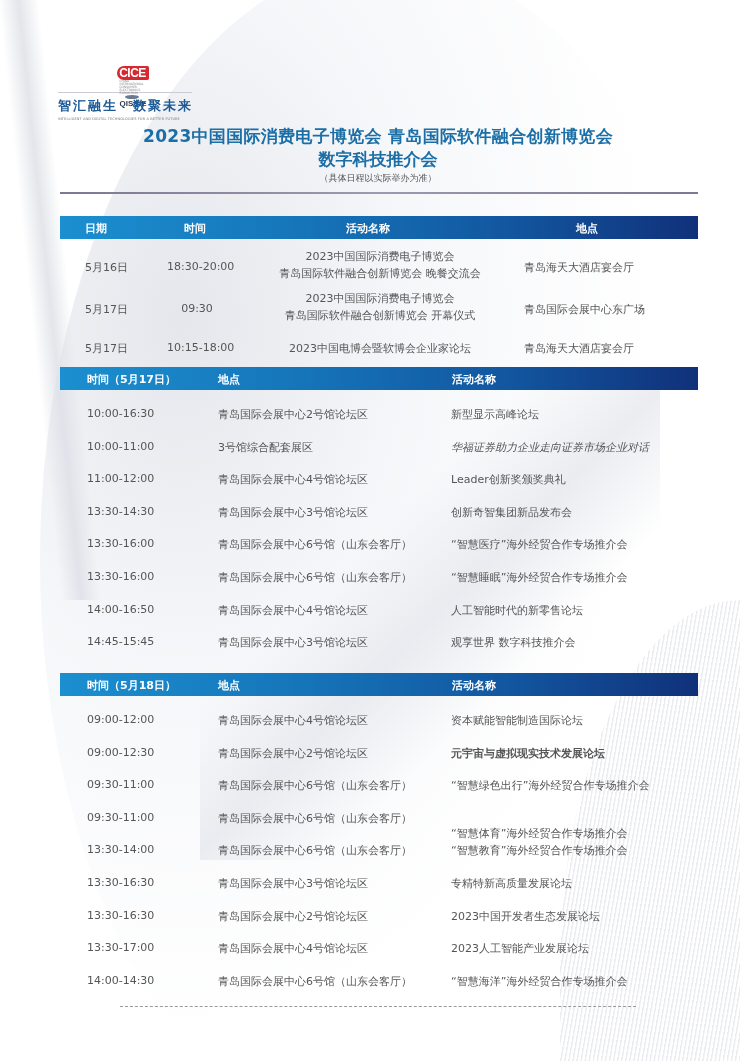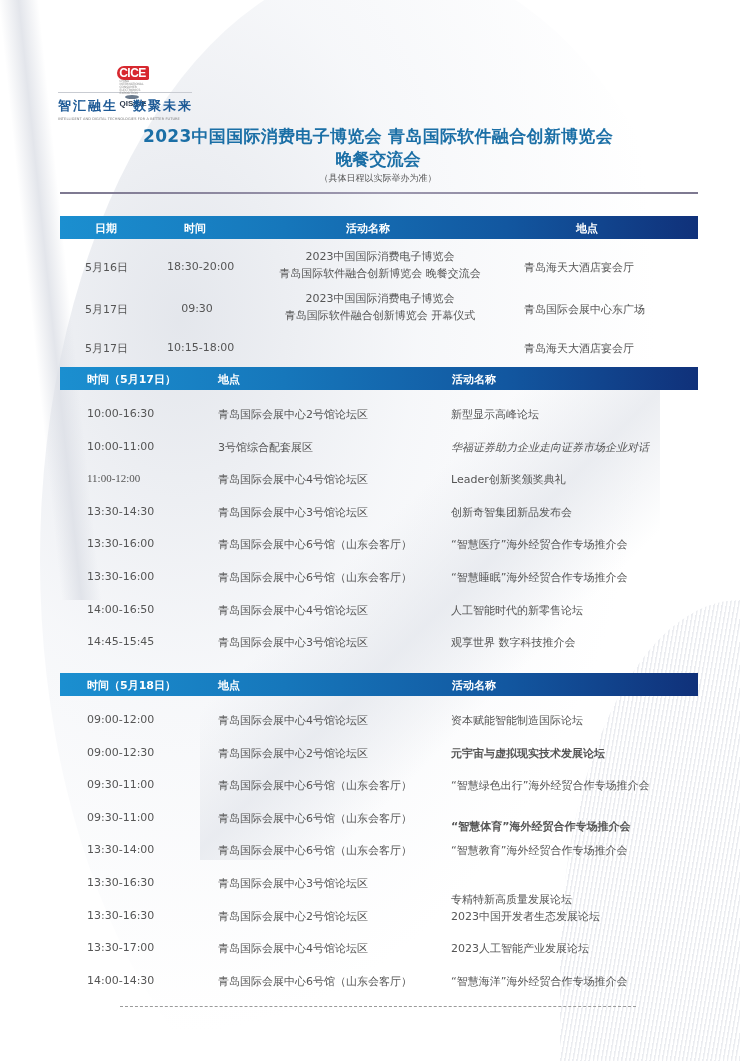--- a/index.html
+++ b/index.html
@@ -107,26 +107,26 @@
       <div class="logo-sep"></div>
       <div class="qiscie-mark"></div>
       <div class="qiscie-text">QISCIE</div>
     </div>
     <div class="logo-divider"></div>
     <div class="slogan">智汇融生　数聚未来</div>
     <div class="slogan-en">INTELLIGENT AND DIGITAL TECHNOLOGIES FOR A BETTER FUTURE</div>
   </div>
 
   <div class="title-main">2023中国国际消费电子博览会 青岛国际软件融合创新博览会</div>
-  <div class="title-sub">晚餐交流会</div>
+  <div class="title-sub">数字科技推介会</div>
   <div class="title-note">（具体日程以实际举办为准）</div>
   <div class="title-rule"></div>
 
   <div class="hbar" style="top:216px;">
-    <span style="left:35px;">日期</span>
+    <span style="left:25px;">日期</span>
     <span style="left:124px;">时间</span>
     <span style="left:286px;">活动名称</span>
     <span style="left:516px;">地点</span>
   </div>
 
   <div class="row" style="top:249px;height:36px;">
     <span style="left:25px;top:11px;">5月16日</span>
     <span style="left:107px;top:11px;">18:30-20:00</span>
     <span style="left:180px;width:280px;top:0;" class="c-center">2023中国国际消费电子博览会</span>
     <span style="left:180px;width:280px;top:17px;" class="c-center">青岛国际软件融合创新博览会 晚餐交流会</span>
@@ -135,20 +135,21 @@
   <div class="row" style="top:291px;height:36px;">
     <span style="left:25px;top:11px;">5月17日</span>
     <span style="left:108px;width:58px;top:11px;" class="c-center">09:30</span>
     <span style="left:180px;width:280px;top:0;" class="c-center">2023中国国际消费电子博览会</span>
     <span style="left:180px;width:280px;top:17px;" class="c-center">青岛国际软件融合创新博览会 开幕仪式</span>
     <span style="left:464px;top:11px;">青岛国际会展中心东广场</span>
   </div>
   <div class="row" style="top:341px;height:16px;">
     <span style="left:25px;top:0;">5月17日</span>
     <span style="left:107px;top:0;text-align:right;">10:15-18:00</span>
+    <span style="left:180px;width:280px;top:0;" class="c-center">2023中国电博会暨软博会企业家论坛</span>
     <span style="left:464px;top:0;">青岛海天大酒店宴会厅</span>
   </div>
 
   <div class="hbar" style="top:367px;">
     <span style="left:27px;">时间（5月17日）</span>
     <span style="left:158px;">地点</span>
     <span style="left:392px;">活动名称</span>
   </div>
 
   <div id="s2rows">
@@ -156,21 +157,21 @@
         <span style="left: 27px; top: 0px;">10:00-16:30</span>
         <span style="left: 158px; top: 0px;">青岛国际会展中心2号馆论坛区</span>
         <span style="left: 391px; top: 0px;">新型显示高峰论坛</span>
       </div>
       <div class="row" style="top: 439.6px; height: 16px;">
         <span style="left: 27px; top: 0px;">10:00-11:00</span>
         <span style="left: 158px; top: 0px;">3号馆综合配套展区</span>
         <span style="left: 391px; top: 0px; font-style: italic;">华福证券助力企业走向证券市场企业对话</span>
       </div>
       <div class="row" style="top: 472.2px; height: 16px;">
-        <span style="left: 27px; top: 0px; font-family: Liberation Serif, serif;">11:00-12:00</span>
+        <span style="left: 27px; top: 0px;">11:00-12:00</span>
         <span style="left: 158px; top: 0px;">青岛国际会展中心4号馆论坛区</span>
         <span style="left: 391px; top: 0px;">Leader创新奖颁奖典礼</span>
       </div>
       <div class="row" style="top: 504.8px; height: 16px;">
         <span style="left: 27px; top: 0px;">13:30-14:30</span>
         <span style="left: 158px; top: 0px;">青岛国际会展中心3号馆论坛区</span>
         <span style="left: 391px; top: 0px;">创新奇智集团新品发布会</span>
       </div>
       <div class="row" style="top: 537.4px; height: 16px;">
         <span style="left: 27px; top: 0px;">13:30-16:00</span>
@@ -212,31 +213,31 @@
         <span style="left: 391px; top: 0px; font-weight: bold;">元宇宙与虚拟现实技术发展论坛</span>
       </div>
       <div class="row" style="top: 778.2px; height: 16px;">
         <span style="left: 27px; top: 0px;">09:30-11:00</span>
         <span style="left: 158px; top: 0px;">青岛国际会展中心6号馆（山东会客厅）</span>
         <span style="left: 391px; top: 0px;">“智慧绿色出行”海外经贸合作专场推介会</span>
       </div>
       <div class="row" style="top: 810.8px; height: 16px;">
         <span style="left: 27px; top: 0px;">09:30-11:00</span>
         <span style="left: 158px; top: 0px;">青岛国际会展中心6号馆（山东会客厅）</span>
-        <span style="left: 391px; top: 8px; font-weight: bold;">“智慧体育”海外经贸合作专场推介会</span>
+        <span style="left: 391px; top: 15px;">“智慧体育”海外经贸合作专场推介会</span>
       </div>
       <div class="row" style="top: 843.4px; height: 16px;">
         <span style="left: 27px; top: 0px;">13:30-14:00</span>
         <span style="left: 158px; top: 0px;">青岛国际会展中心6号馆（山东会客厅）</span>
         <span style="left: 391px; top: 0px;">“智慧教育”海外经贸合作专场推介会</span>
       </div>
       <div class="row" style="top: 876px; height: 16px;">
         <span style="left: 27px; top: 0px;">13:30-16:30</span>
         <span style="left: 158px; top: 0px;">青岛国际会展中心3号馆论坛区</span>
-        <span style="left: 391px; top: 0px; margin-top: 16px;">专精特新高质量发展论坛</span>
+        <span style="left: 391px; top: 0px;">专精特新高质量发展论坛</span>
       </div>
       <div class="row" style="top: 908.6px; height: 16px;">
         <span style="left: 27px; top: 0px;">13:30-16:30</span>
         <span style="left: 158px; top: 0px;">青岛国际会展中心2号馆论坛区</span>
         <span style="left: 391px; top: 0px;">2023中国开发者生态发展论坛</span>
       </div>
       <div class="row" style="top: 941.2px; height: 16px;">
         <span style="left: 27px; top: 0px;">13:30-17:00</span>
         <span style="left: 158px; top: 0px;">青岛国际会展中心4号馆论坛区</span>
         <span style="left: 391px; top: 0px;">2023人工智能产业发展论坛</span>

